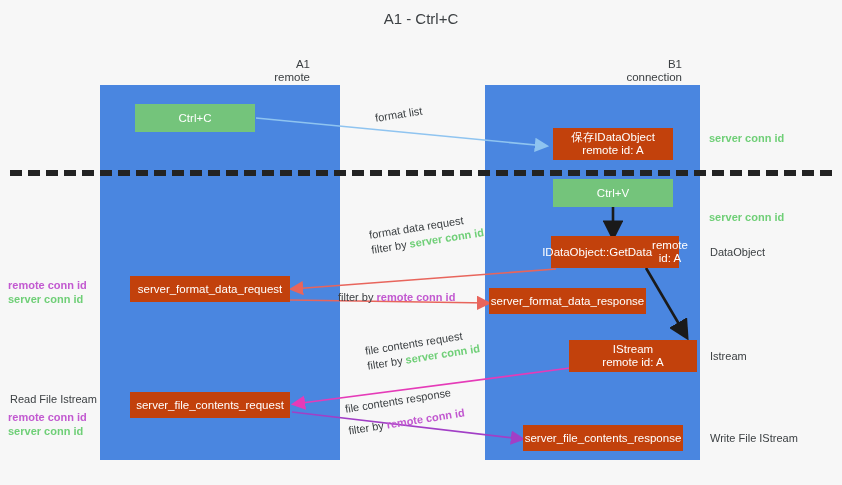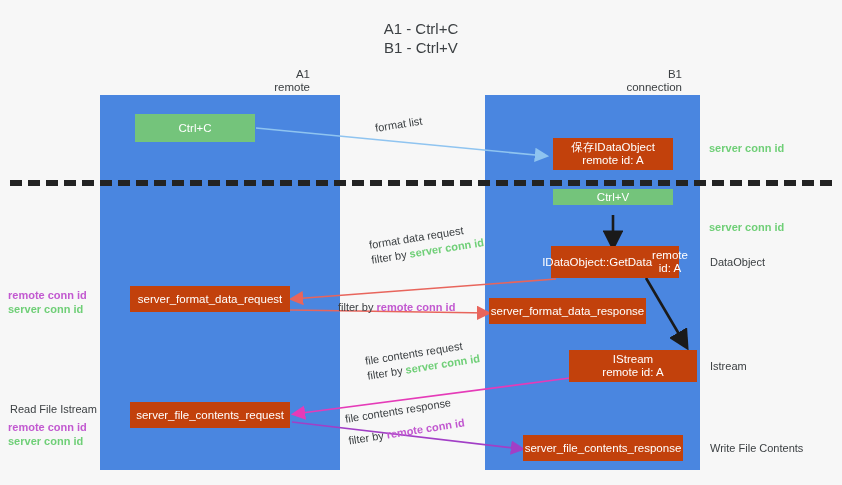--- a/index.html
+++ b/index.html
@@ -3,21 +3,21 @@
 <meta charset="utf-8">
 <style>
   html,body{margin:0;padding:0;}
   body{
     width:842px;height:485px;
     background:#f7f7f7;
     font-family:"Liberation Sans","DejaVu Sans",sans-serif;
     position:relative;overflow:hidden;
     color:#3c4043;
   }
-  #stage{position:absolute;inset:0;margin-top:10px;}
+  #stage{position:absolute;inset:0;}
   svg#wires{position:absolute;left:0;top:0;width:842px;height:485px;overflow:visible;}
 
   .title{
     position:absolute;left:0;right:0;top:9px;
     text-align:center;font-size:15px;line-height:19px;color:#3c4043;
   }
 
   .lane{position:absolute;top:85px;height:375px;background:#4a86e0;}
   .lane.left{left:100px;width:240px;}
   .lane.right{left:485px;width:215px;}
@@ -51,21 +51,20 @@
   .edgelabel .p{color:#c259d0;font-weight:bold;}
   .rot-a{transform:rotate(-9deg);transform-origin:left top;}
 </style>
 </head>
 <body>
 
 <div id="stage">
 
   <div class="title">
     <div>A1 - Ctrl+C</div>
-    <div>B1 - Ctrl+V</div>
   </div>
 
   <div class="lane-head" style="left:130px;top:58px;width:180px;">
     <div>A1</div>
     <div>remote</div>
   </div>
   <div class="lane-head" style="left:502px;top:58px;width:180px;">
     <div>B1</div>
     <div>connection</div>
   </div>
@@ -111,21 +110,21 @@
 
   <div class="node green" style="left:135px;top:104px;width:120px;height:28px;">
     <span>Ctrl+C</span>
   </div>
 
   <div class="node orange" style="left:553px;top:128px;width:120px;height:32px;flex-direction:column;">
     <span>保存IDataObject</span>
     <span>remote id: A</span>
   </div>
 
-  <div class="node green" style="left:553px;top:179px;width:120px;height:16px;">
+  <div class="node green" style="left:553px;top:179px;width:120px;height:28px;">
     <span>Ctrl+V</span>
   </div>
 
   <div class="node orange" style="left:551px;top:236px;width:128px;height:32px;flex-direction:row;">
     <span>IDataObject::GetData</span>
     <span>remote id: A</span>
   </div>
 
   <div class="node orange" style="left:569px;top:340px;width:128px;height:32px;flex-direction:column;">
     <span>IStream</span>
@@ -186,21 +185,21 @@
   </div>
 
   <div class="tag green" style="left:709px;top:131px;">server conn id</div>
 
   <div class="tag green" style="left:709px;top:210px;">server conn id</div>
 
   <div class="tag plain" style="left:710px;top:245px;">DataObject</div>
 
   <div class="tag plain" style="left:710px;top:349px;">Istream</div>
 
-  <div class="tag plain" style="left:710px;top:431px;">Write File Contents</div>
+  <div class="tag plain" style="left:710px;top:431px;">Write File IStream</div>
 
   <div class="tag plain" style="left:10px;top:392px;">Read File Istream</div>
 
   <div style="position:absolute;left:8px;top:278px;">
     <div class="tag purple" style="position:static;">remote conn id</div>
     <div class="tag green" style="position:static;">server conn id</div>
   </div>
 
   <div style="position:absolute;left:8px;top:410px;">
     <div class="tag purple" style="position:static;">remote conn id</div>

